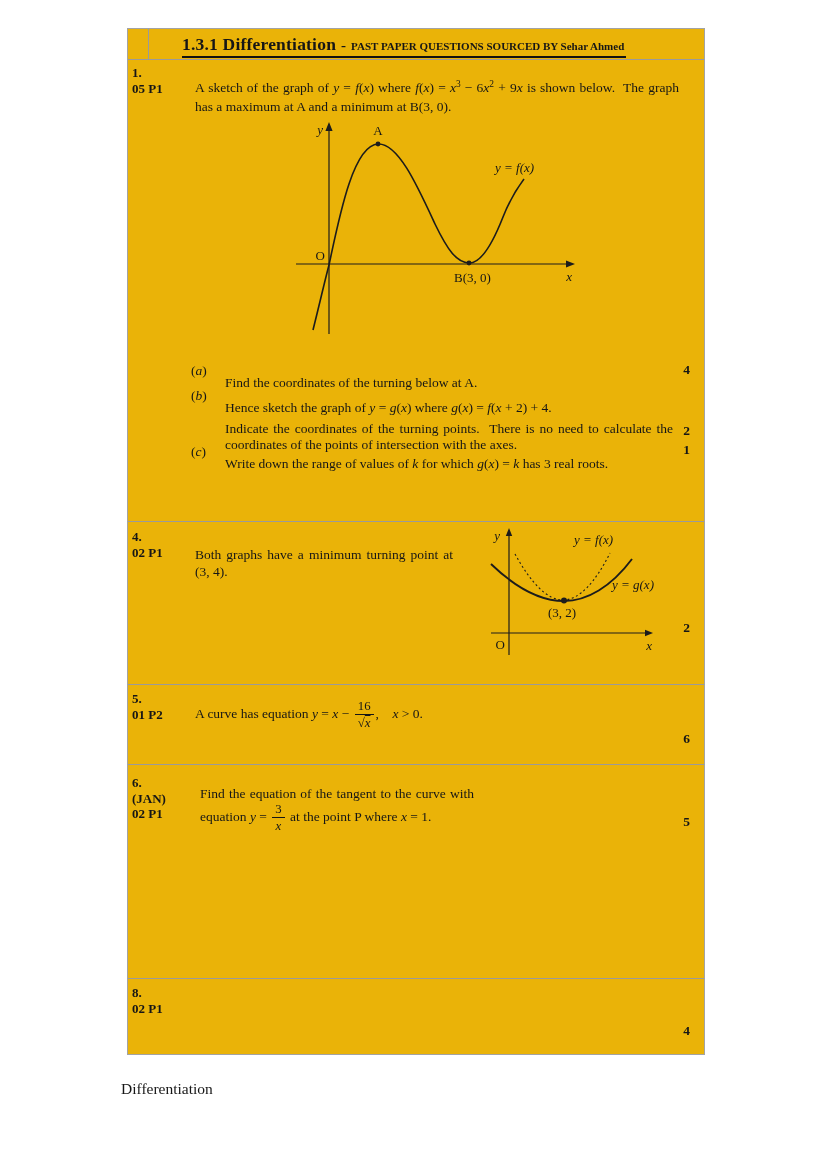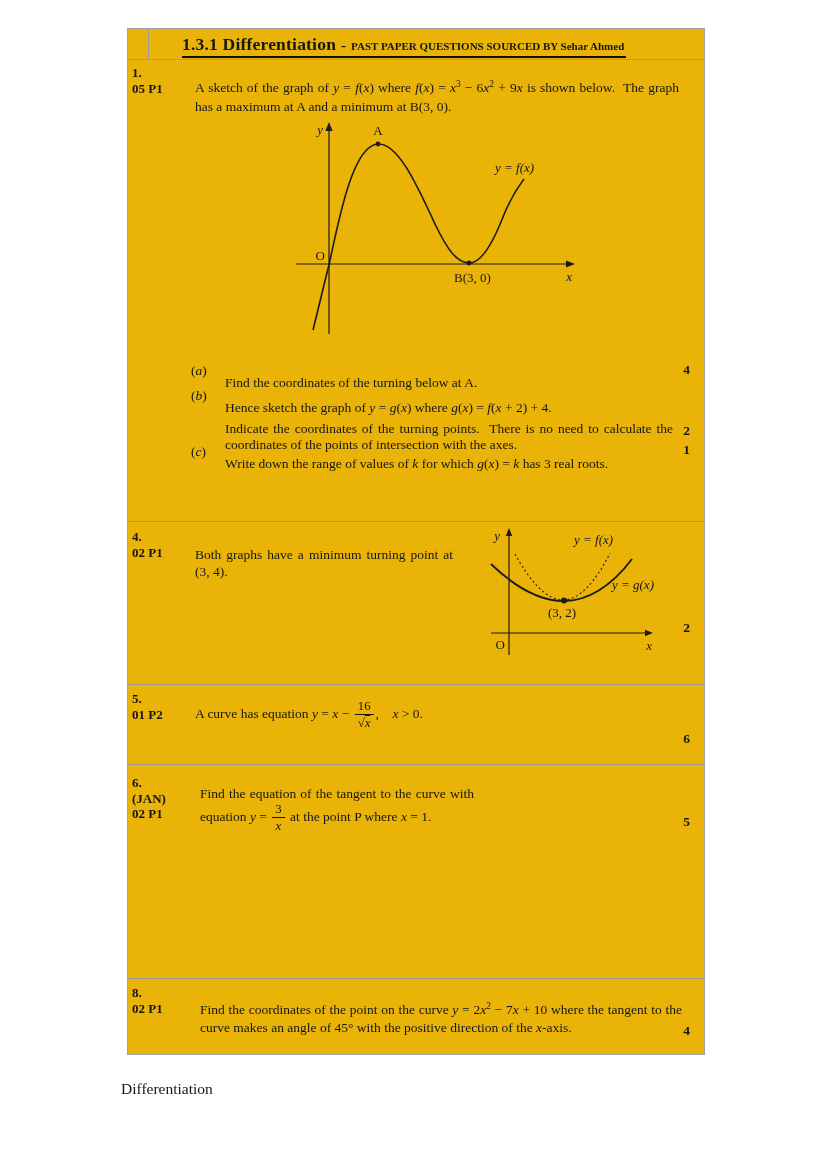--- a/index.html
+++ b/index.html
@@ -136,18 +136,17 @@
     <div>(JAN)</div>
     <div>02 P1</div>
   </div>
   <p class="txt abs just" style="left:60px;top:744px;width:274px">Find the equation of the tangent to the curve with equation <span class="mi">y</span> = <span class="frac"><span class="fn">3</span><span class="fd"><span class="mi">x</span></span></span> at the point P where <span class="mi">x</span> = 1.</p>
   <div class="marks" style="left:538px;top:785px">5</div>
 
   <div class="qnum abs" style="left:4px;top:956px">
     <div>8.</div>
     <div>02 P1</div>
   </div>
-  <p class="txt abs just" style="left:60px;top:960px;width:482px;line-height:18px">Find the coordinates of the point on the curve <span class="mi">y</span> = 2<span class="mi">x</span><span class="sup">2</span> − 7<span class="mi">x</span> + 10 where the tangent to the curve makes an angle of 45° with the positive direction of the <span class="mi">x</span>-axis.</p>
   <div class="marks" style="left:538px;top:994px">4</div>
 
 </div>
 
 <div class="footer">Differentiation</div>
 
 </body></html>

